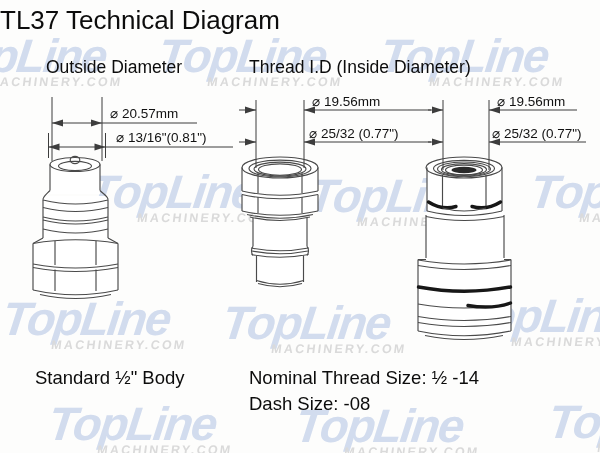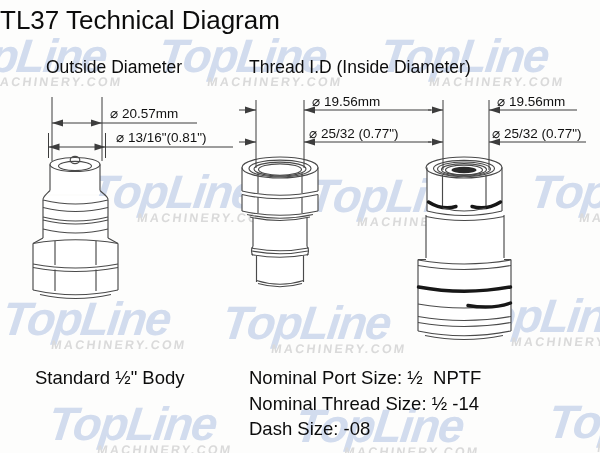--- a/index.html
+++ b/index.html
@@ -234,18 +234,17 @@
       <polygon class="arr" points="489,142 500,138.5 500,145.5"></polygon>
       <text class="dim" x="497" y="105.5">⌀ 19.56mm</text>
       <text class="dim" x="492" y="137.5">⌀ 25/32 (0.77")</text>
     </g>
   </svg>
 
   <div class="note note-left">
     <div>Standard ½" Body</div>
   </div>
   <div class="note note-right">
-    <div>Nominal Port Size: ½ &nbsp;NPTF</div>
     <div>Nominal Thread Size: ½ -14</div>
     <div>Dash Size: -08</div>
   </div>
 
 </div>
 
 </body></html>

